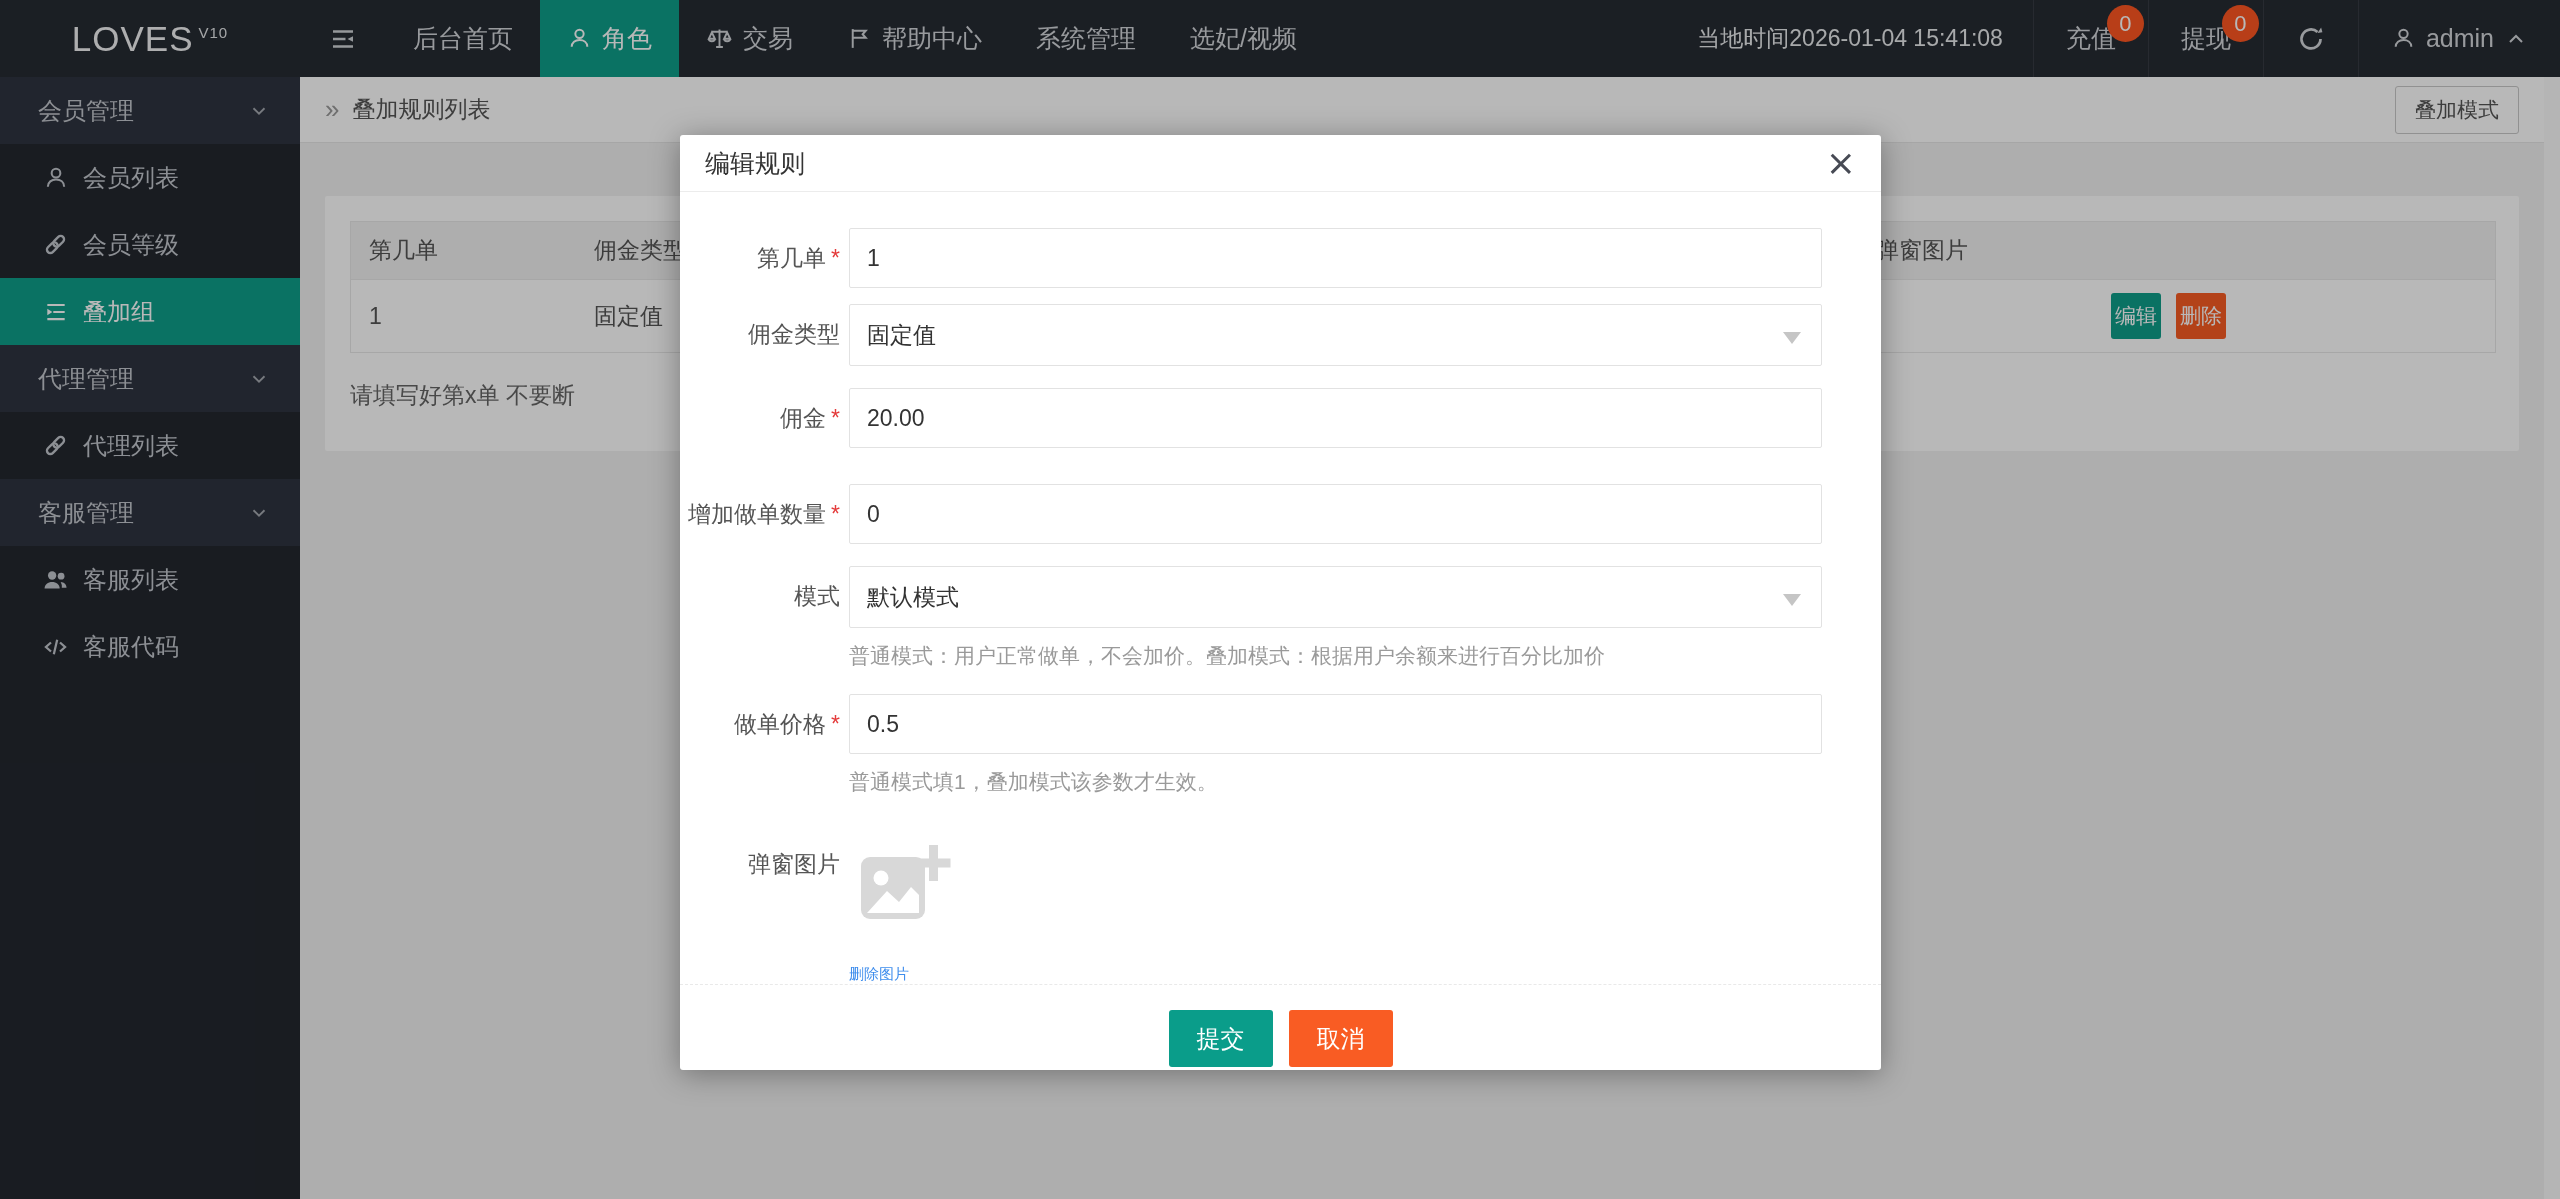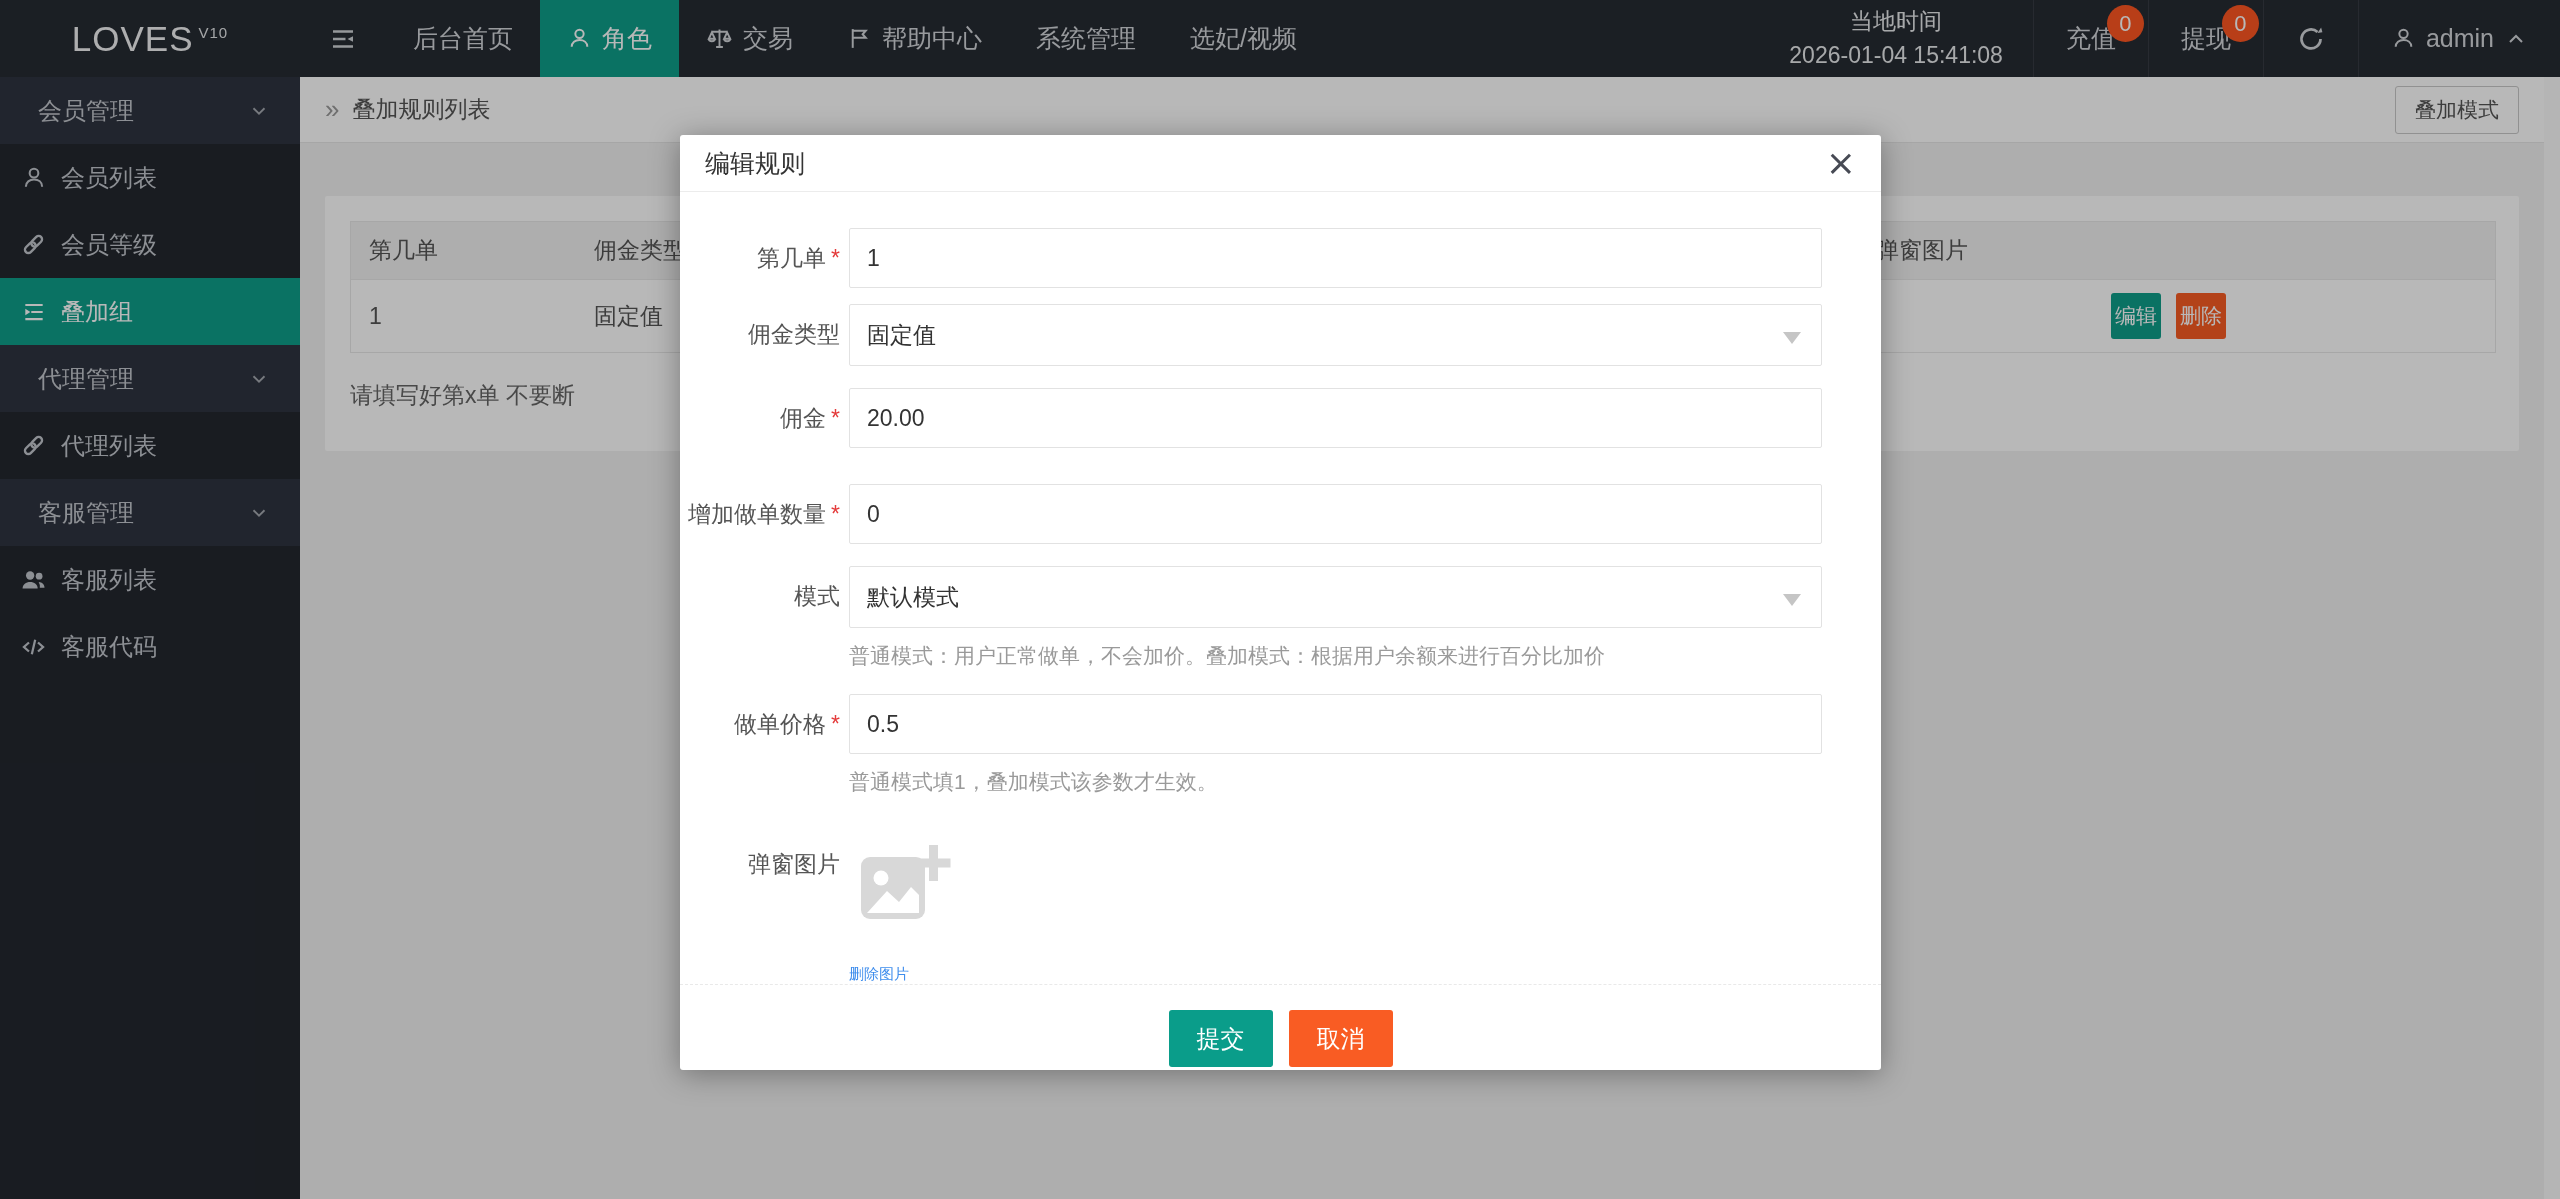--- a/index.html
+++ b/index.html
@@ -8,28 +8,28 @@
   svg{display:block;}
   
   .topnav{position:absolute;top:0;left:0;right:0;height:77px;background:#262b33;display:flex;align-items:stretch;z-index:2;}
   .logo{width:300px;display:flex;align-items:center;justify-content:center;color:#f1f2f3;font-size:35px;letter-spacing:1px;}
   .logo sup{font-size:15px;margin-left:5px;transform:translateY(-6px);color:#e4e6e8;}
   .hamburger{width:86px;display:flex;align-items:center;justify-content:center;color:#cfd3d7;cursor:pointer;}
   .nav-menu{display:flex;align-items:stretch;}
   .nav-item{display:flex;align-items:center;gap:10px;padding:0 27px;font-size:25px;color:#d3d6da;cursor:pointer;}
   .nav-item.active{background:#0f9e8a;color:#fff;}
   .nav-right{margin-left:auto;display:flex;align-items:stretch;color:#d3d6da;}
-  .time-block{display:flex;flex-direction:column;align-items:center;justify-content:center;font-size:23px;line-height:1.45;padding:0 30px;color:#e8eaec;}
+  .time-block{display:flex;flex-direction:row;align-items:center;justify-content:center;font-size:23px;line-height:1.45;padding:0 30px;color:#e8eaec;}
   .nav-tool{position:relative;display:flex;align-items:center;justify-content:center;gap:10px;padding:0 32px;font-size:25px;border-left:1px solid rgba(255,255,255,.08);cursor:pointer;}
   .badge{position:absolute;top:5px;right:4px;min-width:37px;height:37px;border-radius:19px;background:#ff5722;color:#fff;font-size:22px;display:flex;align-items:center;justify-content:center;}
   
   .sidebar{position:absolute;top:77px;left:0;bottom:0;width:300px;background:#23272f;z-index:2;}
   .sb-group-h{height:67px;background:#2f3440;color:#c3c7cd;font-size:24px;display:flex;align-items:center;padding:0 30px 0 38px;cursor:pointer;}
   .sb-group-h .chev{margin-left:auto;opacity:.8;}
-  .sb-item{height:67px;display:flex;align-items:center;gap:14px;padding-left:20px;background:#23272f;color:#c3c7cd;font-size:24px;cursor:pointer;}
+  .sb-item{height:67px;display:flex;align-items:center;gap:14px;padding-left:42px;background:#23272f;color:#c3c7cd;font-size:24px;cursor:pointer;}
   .sb-item.active{background:#0f9e8a;color:#fff;}
   .sb-ico{width:27px;display:flex;justify-content:center;}
   
   .content{position:absolute;left:300px;top:77px;right:16px;bottom:0;background:#f1f1f1;z-index:1;}
   .crumb-bar{height:65px;background:#fff;border-bottom:1px solid #e6e6e6;display:flex;align-items:center;padding:0 25px;font-size:23px;color:#555;}
   .crumb-sep{color:#9a9a9a;font-size:26px;margin-right:13px;}
   .add-btn{margin-left:auto;background:#fff;border:1px solid #c9c9c9;border-radius:3px;color:#555;font-size:21px;padding:9px 19px;cursor:pointer;font-family:inherit;}
   .panel{margin:53px 25px 0 25px;background:#fff;border-radius:2px;padding:25px 25px 40px 25px;}
   .tbl{width:100%;border:1px solid #e8e8e8;font-size:23px;color:#555;}
   .tr{display:flex;}

